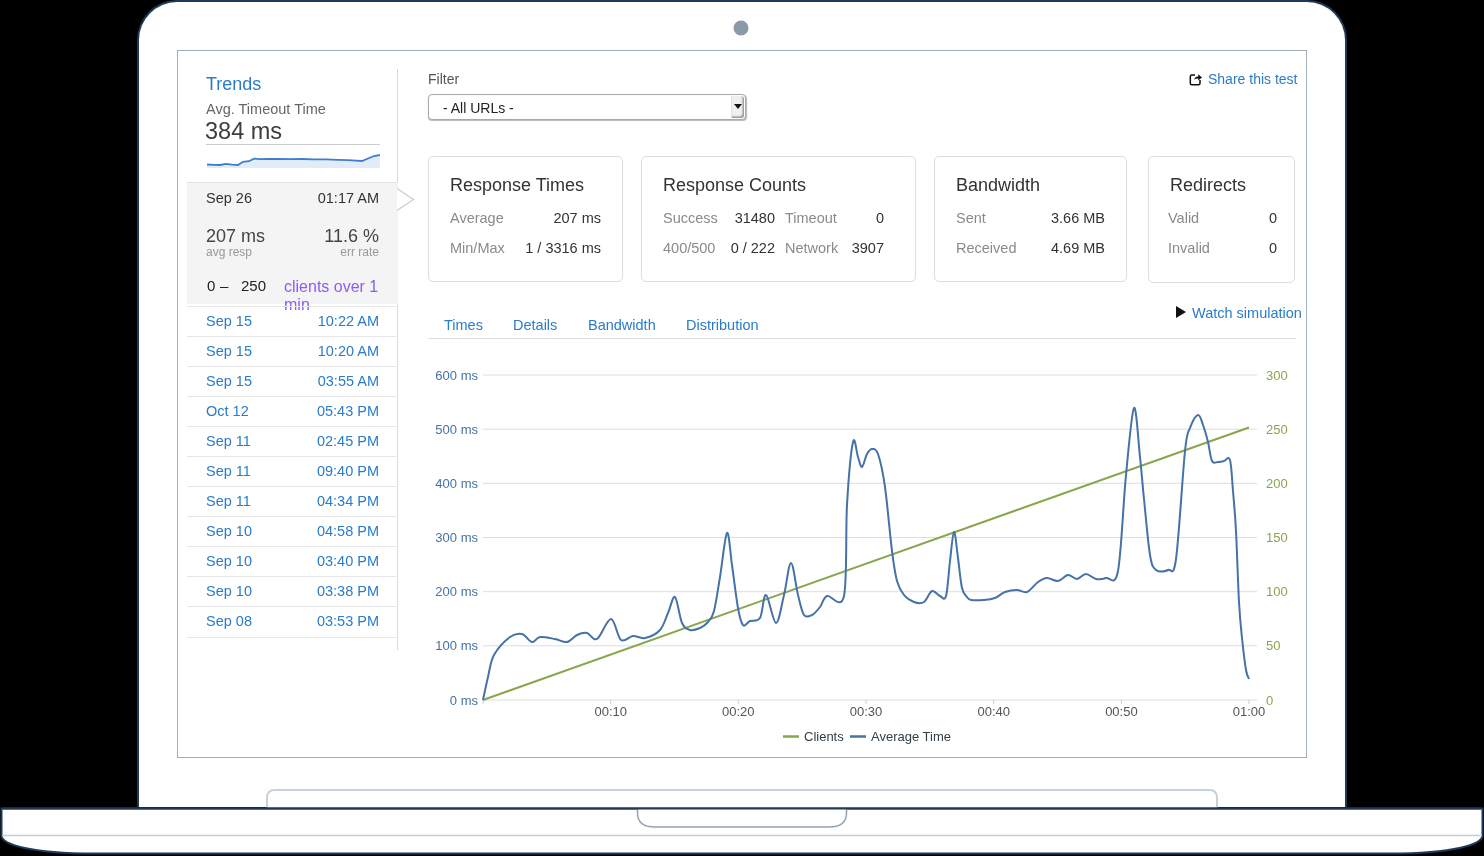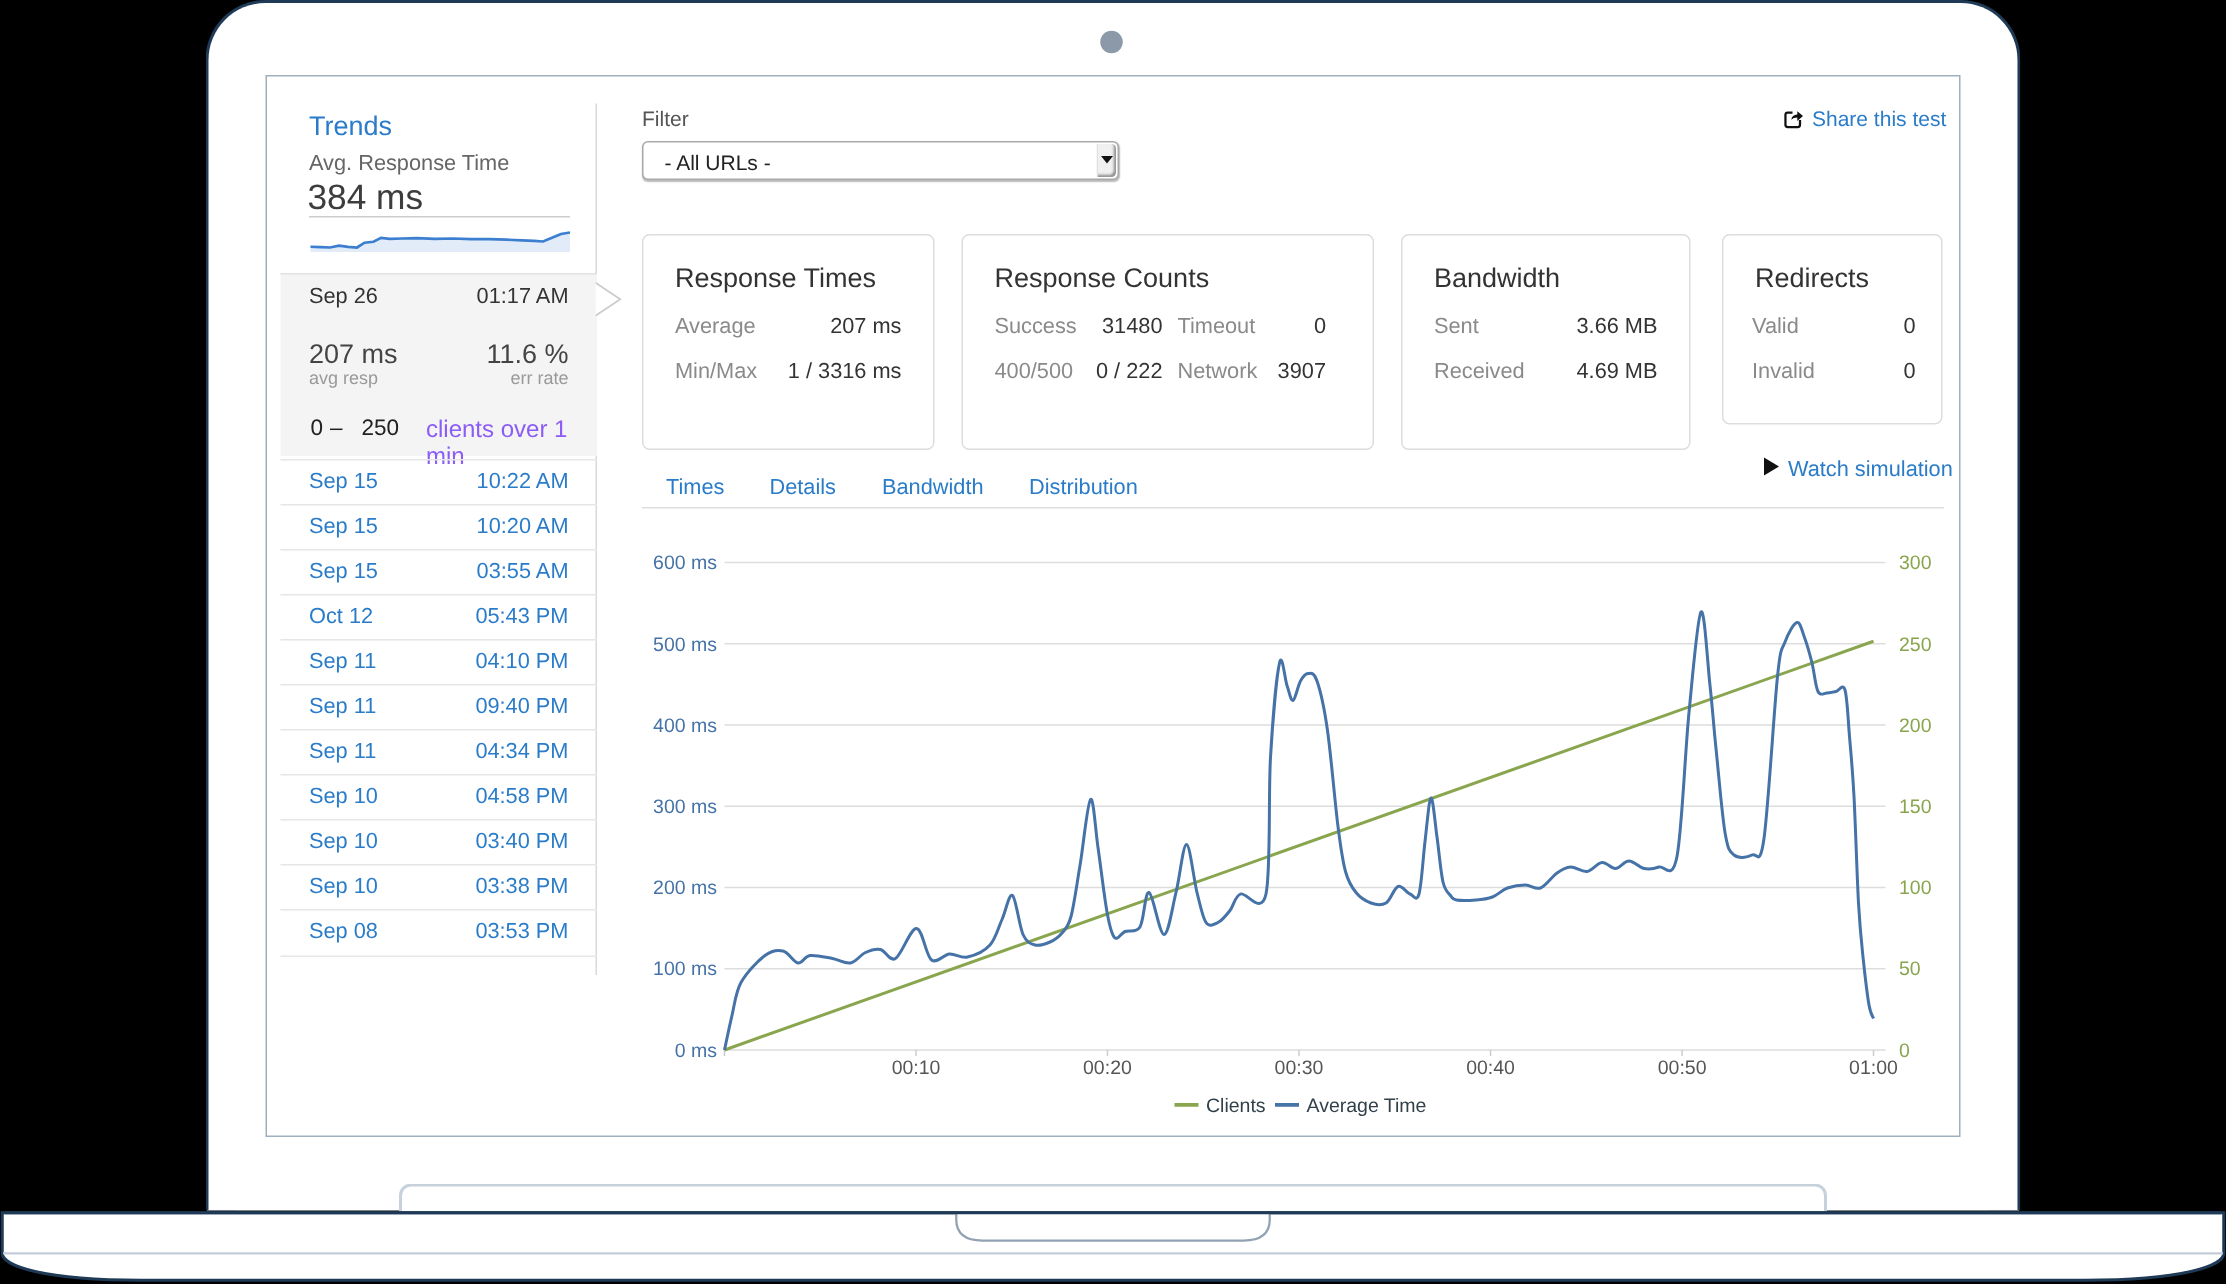--- a/index.html
+++ b/index.html
@@ -16,21 +16,21 @@
 .sl{position:absolute;left:19px} .sr{position:absolute;right:19px;text-align:right}
 .srow{position:absolute;left:187px;width:211px;height:30px;border-top:1px solid #e6e6e6;font-size:14.5px;color:#2A7CC9;padding:6px 19px 0 19px}
 .srow .rt{float:right}
 #lastb{left:187px;top:637px;width:211px;height:1px;background:#e6e6e6}
 #filterlab{left:428px;top:71px;font-size:14px;color:#555}
 #select{left:428px;top:94px;width:318px;height:26px;border:1px solid #A9A9A9;border-radius:4px;background:#fff;box-shadow:0.5px 1px 1px rgba(0,0,0,0.28)}
 #select .txt{position:absolute;left:14px;top:5px;font-size:14px;color:#222}
 #select .btn{position:absolute;right:1px;top:1px;width:13px;height:22px;background:#f0f0f0;border-left:1px solid #e0e0e0;border-radius:0 3px 3px 0;box-shadow:inset -1.5px -1.5px 1.5px rgba(0,0,0,0.38)}
 #select .btn:after{content:"";position:absolute;left:2px;top:8px;border:4px solid transparent;border-top:5px solid #111}
 #share{left:1189px;top:71px;width:110px;font-size:14px;color:#2A7CC9}
-.card{position:absolute;top:156px;height:144px;border:1px solid #ddd;border-radius:5px;background:#fff}
+.card{position:absolute;top:156px;height:126px;border:1px solid #ddd;border-radius:5px;background:#fff}
 .card h2{position:absolute;left:21px;top:18px;font-size:18px;font-weight:normal;color:#333}
 .crow{position:absolute;left:21px;right:21px;font-size:14.5px;color:#8a8a8a}
 .crow .v{float:right;color:#333}
 .cr1{top:53px} .cr2{top:83px}
 .tab{position:absolute;top:317px;font-size:14.5px;color:#2A7CC9}
 #tabline{left:428px;top:338px;width:868px;height:1px;background:#ddd}
 #watch{left:1176px;top:305px;font-size:14.5px;color:#2A7CC9}
 #watch .tri{display:inline-block;width:0;height:0;border-left:10px solid #111;border-top:6.5px solid transparent;border-bottom:6.5px solid transparent;margin-right:6px}
 text{font-family:"Liberation Sans",sans-serif}
 </style></head><body>
@@ -42,21 +42,21 @@
 <path d="M637.5,4 L637.5,8 Q637.5,22 655,22 L829,22 Q846.5,22 846.5,8 L846.5,4" fill="#fff" stroke="#93A2B3" stroke-width="1.5"></path>
 <line x1="3" y1="3.5" x2="1481" y2="3.5" stroke="#1E3A56" stroke-width="2"></line>
 </svg>
 <svg class="abs" style="left:733px;top:20px" width="16" height="16">
     <circle cx="8" cy="8" r="7.5" fill="#8C99A8"></circle>
   </svg>
 <div id="panel" class="abs"></div>
 <div id="vsep" class="abs"></div>
 
 <div id="trends" class="abs">Trends</div>
-<div id="avglab" class="abs">Avg. Response Time</div>
+<div id="avglab" class="abs">Avg. Timeout Time</div>
 <div id="bigms" class="abs">384 ms</div>
 <div id="hr1" class="abs"></div>
 <svg class="abs" style="left:206px;top:150px" width="174" height="20" viewBox="0 0 174 20">
 <polygon points="1,14.5 8,14.8 14,15 20,13.8 26,14.6 32,15 37,11.8 43,11.2 48,8.6 54,9.2 62,9 72,8.8 84,9.2 96,9 108,9.4 120,9.4 132,9.8 142,10.2 150,10.6 156,11 162,8.5 168,6 174,5 174,18 1,18" fill="#e2ecf8"></polygon>
 <polyline points="1,14.5 8,14.8 14,15 20,13.8 26,14.6 32,15 37,11.8 43,11.2 48,8.6 54,9.2 62,9 72,8.8 84,9.2 96,9 108,9.4 120,9.4 132,9.8 142,10.2 150,10.6 156,11 162,8.5 168,6 174,5" fill="none" stroke="#3c7fd0" stroke-width="1.8"></polyline>
 </svg>
 <div id="sel" class="abs">
   <span class="sl" style="top:7px">Sep 26</span>
     <span class="sr" style="top:7px">01:17 AM</span>
   <span class="sl" style="top:43px;font-size:18px;color:#444">207 ms</span>
@@ -68,21 +68,21 @@
   <span style="position:absolute;left:54px;top:94px;color:#222;font-size:15px">250</span>
   <span style="position:absolute;left:97px;top:95px;color:#8b5cf6;font-size:16px">clients over 1 min</span>
 </div>
 <svg class="abs" style="left:397px;top:188px" width="19" height="25">
     <path d="M0,0.5 L16.5,11.5 L0,22.5" fill="#fff" stroke="#cccccc" stroke-width="1.2"></path>
   </svg>
 <div class="srow" style="top:306px"><span>Sep 15</span><span class="rt">10:22 AM</span></div>
 <div class="srow" style="top:336px"><span>Sep 15</span><span class="rt">10:20 AM</span></div>
 <div class="srow" style="top:366px"><span>Sep 15</span><span class="rt">03:55 AM</span></div>
 <div class="srow" style="top:396px"><span>Oct 12</span><span class="rt">05:43 PM</span></div>
-<div class="srow" style="top:426px"><span>Sep 11</span><span class="rt">04:10 PM</span></div>
+<div class="srow" style="top:426px"><span>Sep 11</span><span class="rt">02:45 PM</span></div>
 <div class="srow" style="top:456px"><span>Sep 11</span><span class="rt">09:40 PM</span></div>
 <div class="srow" style="top:486px"><span>Sep 11</span><span class="rt">04:34 PM</span></div>
 <div class="srow" style="top:516px"><span>Sep 10</span><span class="rt">04:58 PM</span></div>
 <div class="srow" style="top:546px"><span>Sep 10</span><span class="rt">03:40 PM</span></div>
 <div class="srow" style="top:576px"><span>Sep 10</span><span class="rt">03:38 PM</span></div>
 <div class="srow" style="top:606px"><span>Sep 08</span><span class="rt">03:53 PM</span></div>
 
 <div id="lastb" class="abs"></div>
 
 <div id="filterlab" class="abs">Filter</div>

